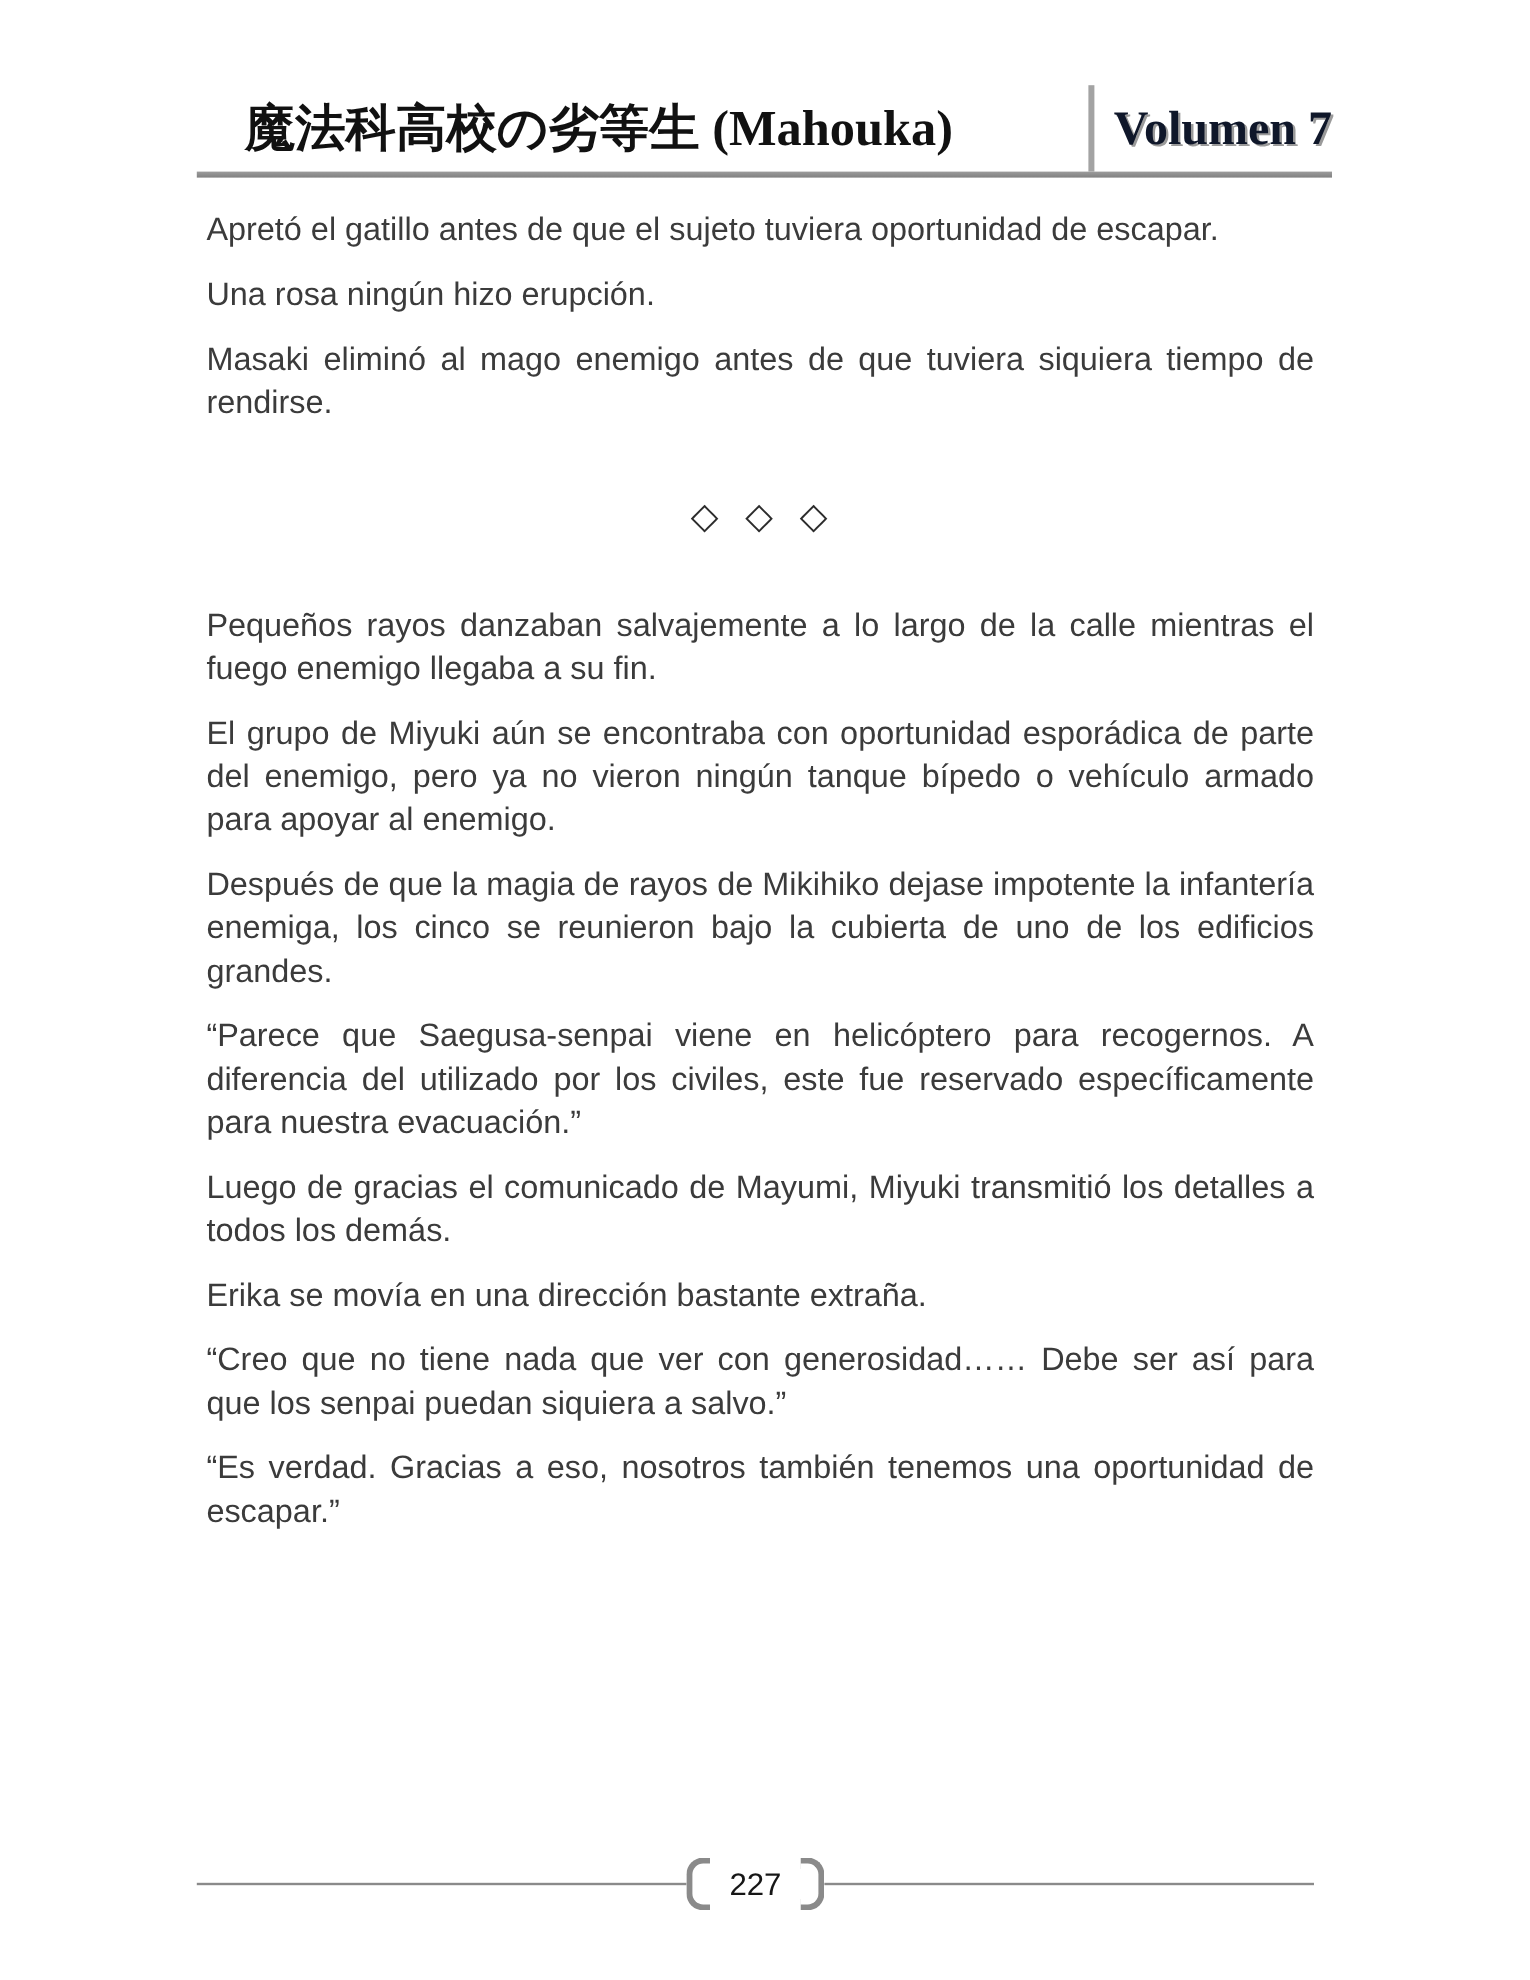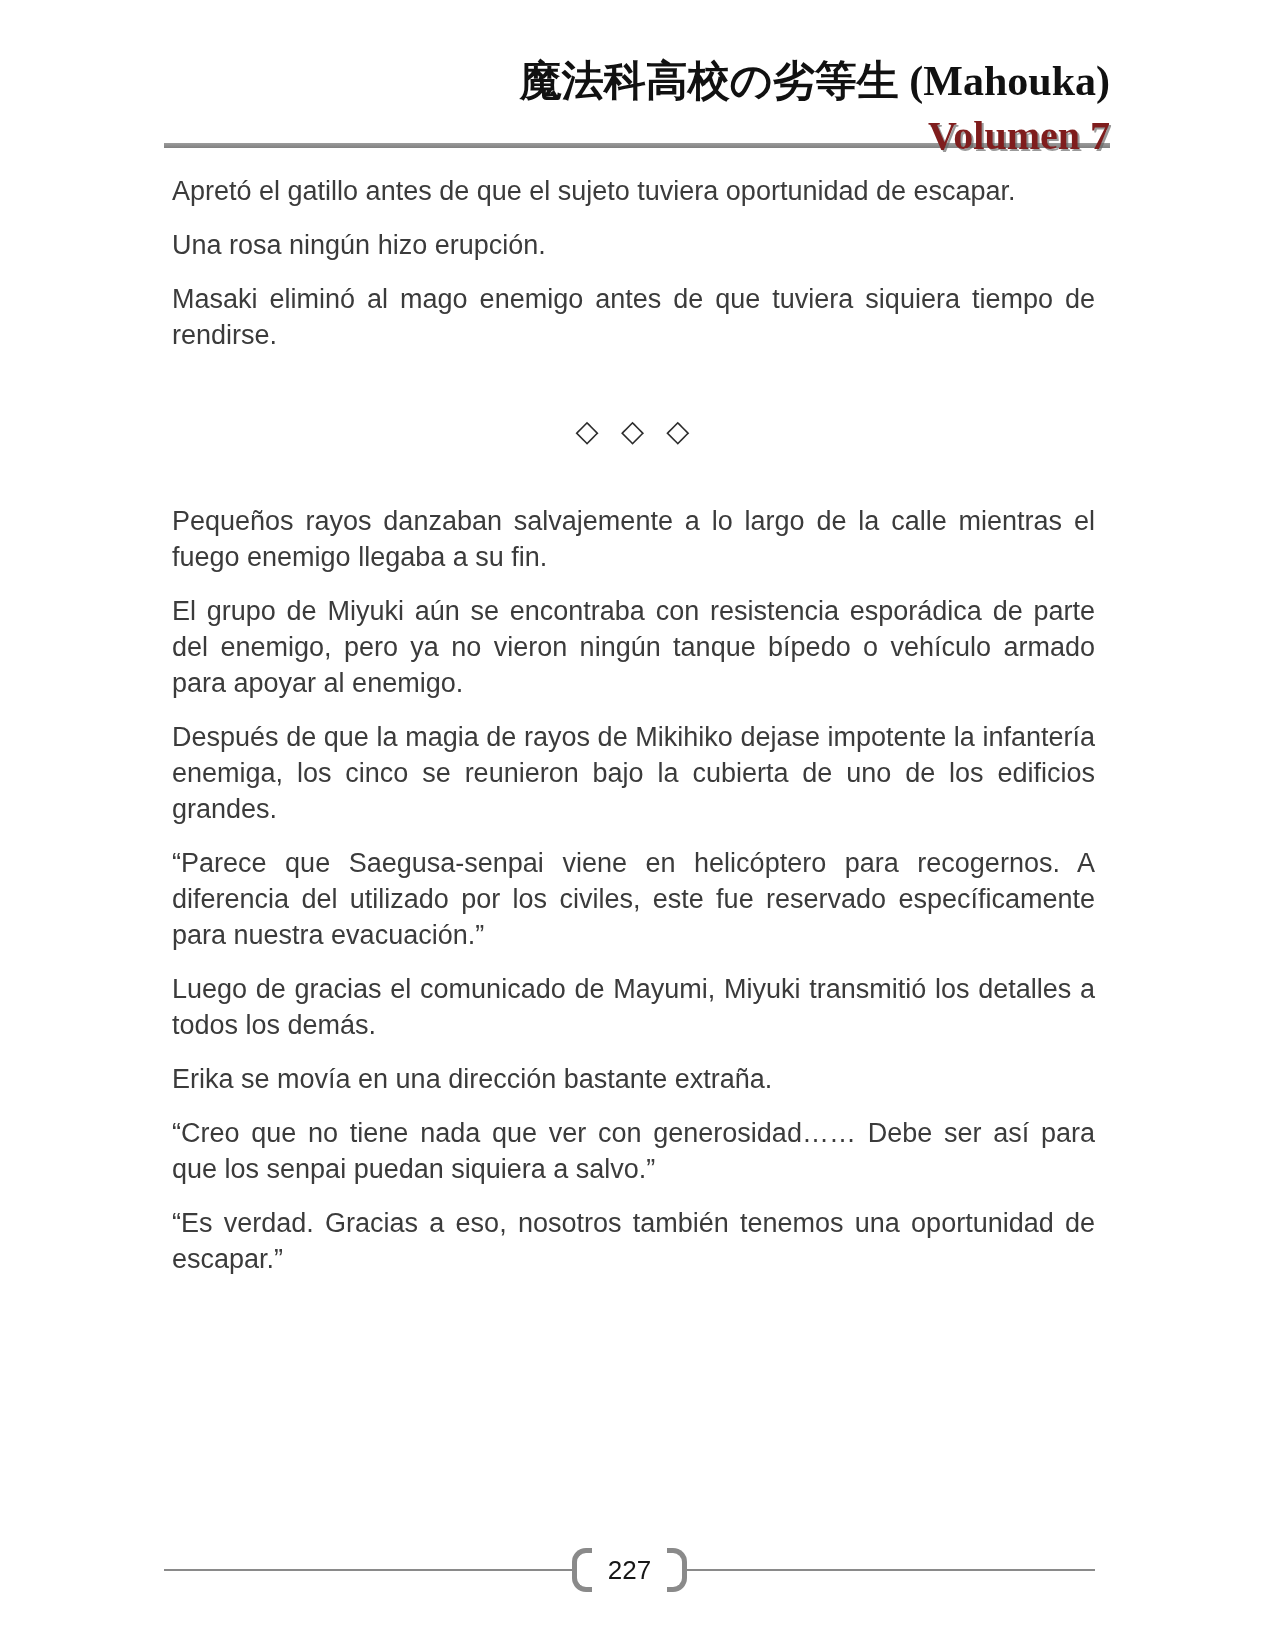--- a/index.html
+++ b/index.html
@@ -18,21 +18,20 @@
 
   
   .header {
     margin: 0 165px 0 164px;
     padding-top: 60px;
   }
   .header-row {
     display: flex;
     align-items: flex-end;
     height: 83px;
-    flex-direction: column;
   }
   .doc-title {
     font-family: "Liberation Serif", serif;
     font-weight: bold;
     font-size: 42px;
     line-height: 1.0;
     color: #111111;
     margin-left: 40px;
     padding-bottom: 14px;
     white-space: nowrap;
@@ -42,21 +41,21 @@
     height: 72px;
     background: #a3a3a3;
     margin-left: auto;
     margin-right: 16px;
   }
   .volume-label {
     font-family: "Liberation Serif", serif;
     font-weight: bold;
     font-size: 40px;
     line-height: 1.0;
-    color: #7f1d1d;
+    color: #0f172a;
     text-shadow: 2px 2px 0 rgba(100,100,100,0.65);
     padding-bottom: 16px;
     white-space: nowrap;
   }
   .header-rule {
     height: 5px;
     background: linear-gradient(to bottom, #9c9c9c, #808080);
   }
 
   
@@ -131,21 +130,21 @@
     </div>
     <div class="header-rule"></div>
   </div>
 
   <div class="content">
     <p class="para">Apretó el gatillo antes de que el sujeto tuviera oportunidad de escapar.</p>
     <p class="para">Una rosa ningún hizo erupción.</p>
     <p class="para">Masaki eliminó al mago enemigo antes de que tuviera siquiera tiempo de rendirse.</p>
     <p class="separator">◇ ◇ ◇</p>
     <p class="para">Pequeños rayos danzaban salvajemente a lo largo de la calle mientras el fuego enemigo llegaba a su fin.</p>
-    <p class="para">El grupo de Miyuki aún se encontraba con resistencia esporádica de parte del enemigo, pero ya no vieron ningún tanque bípedo o vehículo armado para apoyar al enemigo.</p>
+    <p class="para">El grupo de Miyuki aún se encontraba con oportunidad esporádica de parte del enemigo, pero ya no vieron ningún tanque bípedo o vehículo armado para apoyar al enemigo.</p>
     <p class="para">Después de que la magia de rayos de Mikihiko dejase impotente la infantería enemiga, los cinco se reunieron bajo la cubierta de uno de los edificios grandes.</p>
     <p class="para">“Parece que Saegusa-senpai viene en helicóptero para recogernos. A diferencia del utilizado por los civiles, este fue reservado específicamente para nuestra evacuación.”</p>
     <p class="para">Luego de gracias el comunicado de Mayumi, Miyuki transmitió los detalles a todos los demás.</p>
     <p class="para">Erika se movía en una dirección bastante extraña.</p>
     <p class="para">“Creo que no tiene nada que ver con generosidad…… Debe ser así para que los senpai puedan siquiera a salvo.”</p>
     <p class="para">“Es verdad. Gracias a eso, nosotros también tenemos una oportunidad de escapar.”</p>
   </div>
 
   <div class="footer">
     <div class="footer-line"></div>

